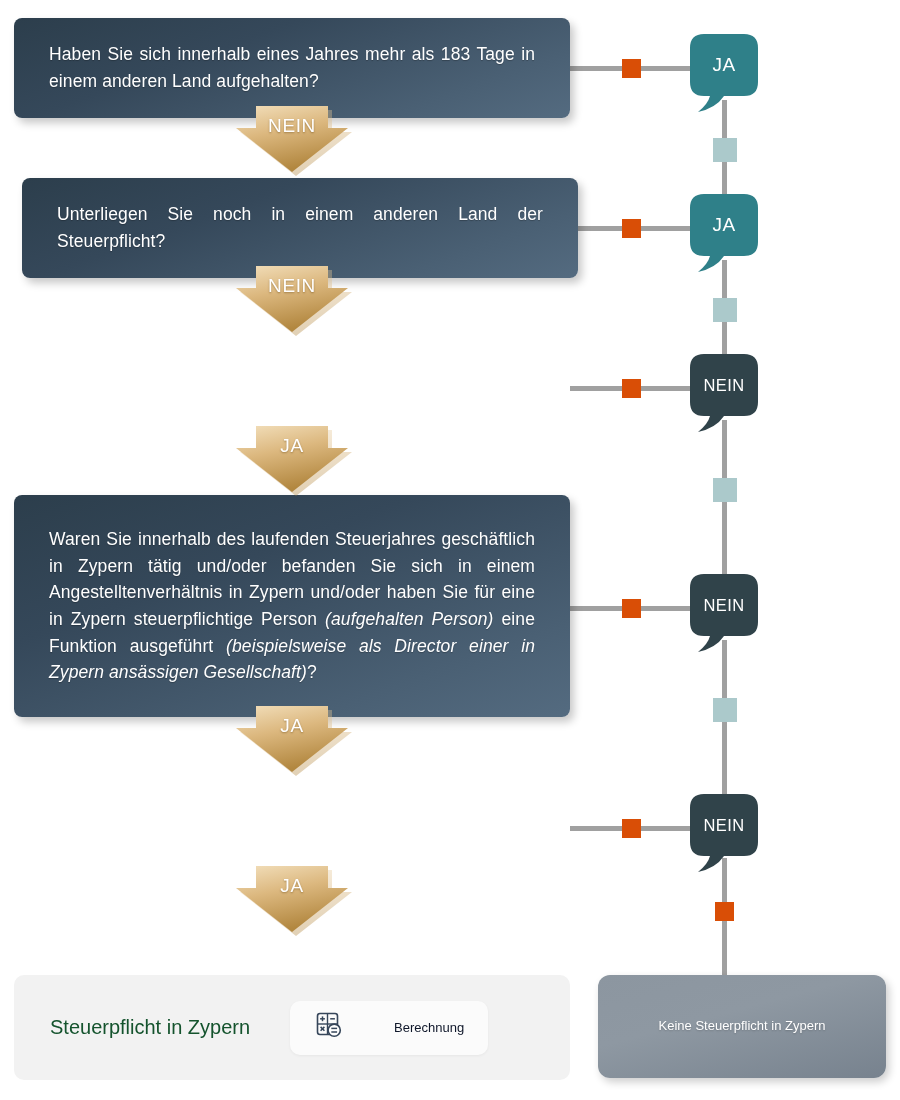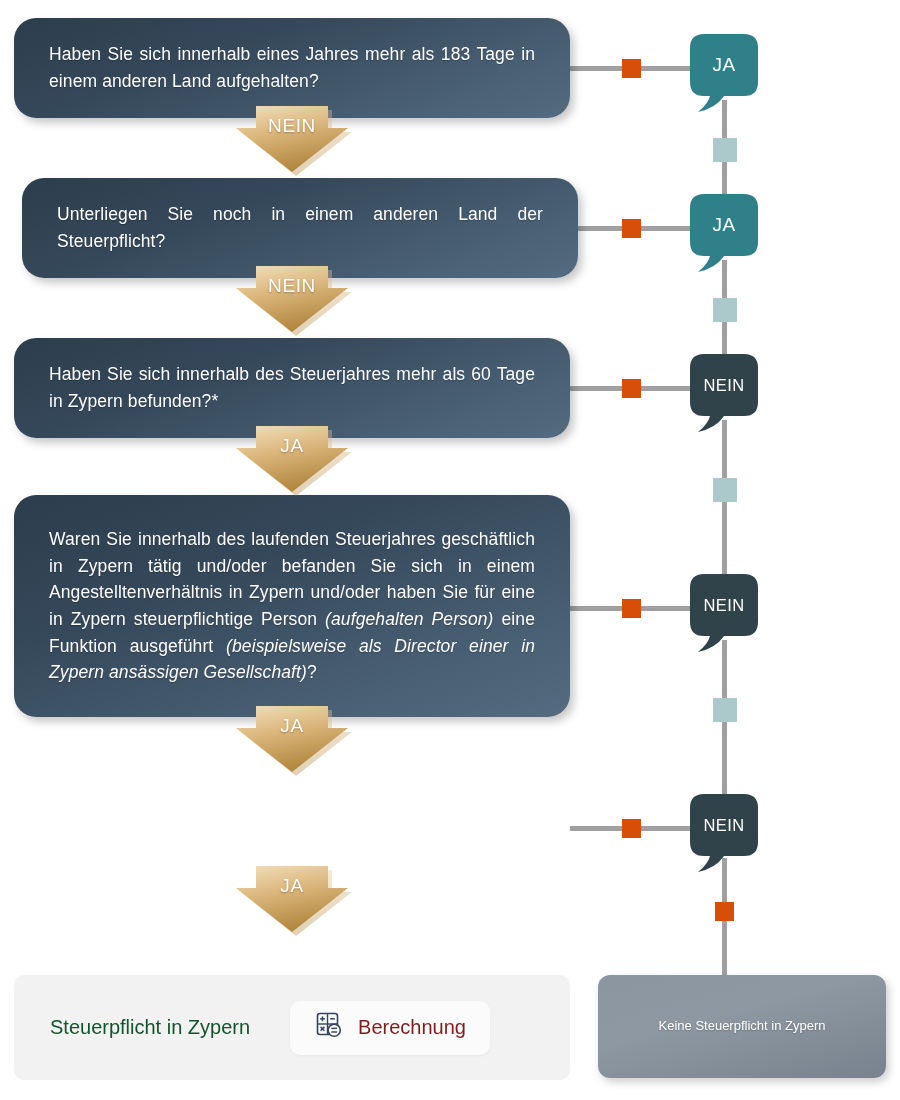--- a/index.html
+++ b/index.html
@@ -20,21 +20,21 @@
     position: absolute;
     left: 0; top: 0;
     width: 900px;
     height: 1100px;
   }
 
   
   .qbox {
     position: absolute;
     box-sizing: border-box;
-    border-radius: 22px;
+    border-radius: 8px;
     background: linear-gradient(160deg, #2c3e4c 0%, #35485a 35%, #4a6074 78%, #546b80 100%);
     box-shadow: 4px 5px 9px rgba(0,0,0,0.22);
     color: #ffffff;
     display: flex;
     align-items: center;
     padding: 0 35px;
     z-index: 4;
   }
   .qbox .qtext {
     font-size: 17.5px;
@@ -143,22 +143,23 @@
     height: 54px;
     background: #fbfbfb;
     border-radius: 10px;
     display: flex;
     align-items: center;
     padding: 0 24px;
     box-shadow: 0 1px 3px rgba(0,0,0,0.05);
   }
   #calc-button .calc-icon { display:block; margin-right: 14px; }
   #calc-button .calc-text {
-    font-size: 20px;
-    color: #7f1d1d;
+    font-size: 13px;
+    color: #0f172a;
+    margin-left: 36px;
   }
 
   
   #no-tax-box {
     position: absolute;
     left: 598px;
     top: 975px;
     width: 288px;
     height: 103px;
     border-radius: 12px;
@@ -248,23 +249,20 @@
     </svg>
     <div class="alabel">NEIN</div>
   </div>
   <div class="bubble" style="left:690px; top:194px;">
     <svg viewBox="0 0 68 78" xmlns="http://www.w3.org/2000/svg">
       <path d="M 14 0 L 54 0 Q 68 0 68 14 L 68 48 Q 68 62 54 62 L 34 62 Q 26 74 8 78 Q 18 70 20 62 L 14 62 Q 0 62 0 48 L 0 14 Q 0 0 14 0 Z" fill="#2f8089"></path>
     </svg>
     <div class="blabel">JA</div>
   </div>
 
-  <div class="qbox" style="left:14px; top:338px; width:556px; height:100px;">
-    <div class="qtext nojust">Haben Sie sich innerhalb des Steuerjahres mehr als 60 Tage in Zypern befunden?*</div>
-  </div>
   <div class="arrow" style="left:236px; top:426px;">
     <svg viewBox="0 0 112 66" xmlns="http://www.w3.org/2000/svg">
       <defs>
         <linearGradient id="goldGrad3" x1="0" y1="0" x2="0.35" y2="1">
           <stop offset="0%" stop-color="#f3e0bd"></stop>
           <stop offset="45%" stop-color="#dcb87f"></stop>
           <stop offset="100%" stop-color="#b2873f"></stop>
         </linearGradient>
       </defs>
       <path d="M 20 0 L 92 0 L 92 22 L 112 22 L 56 66 L 0 22 L 20 22 Z" fill="url(#goldGrad3)" transform="translate(4,4)" opacity="0.38"></path>

